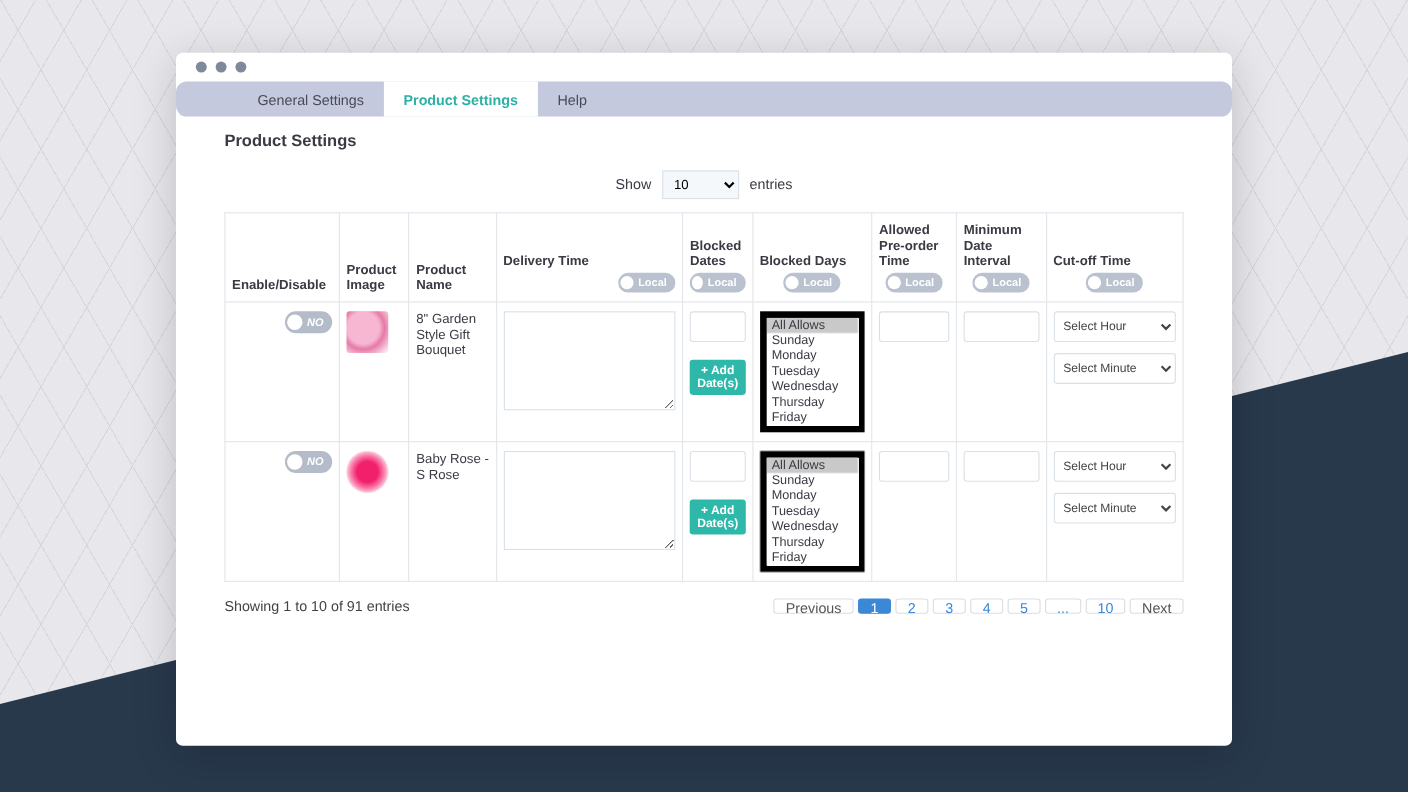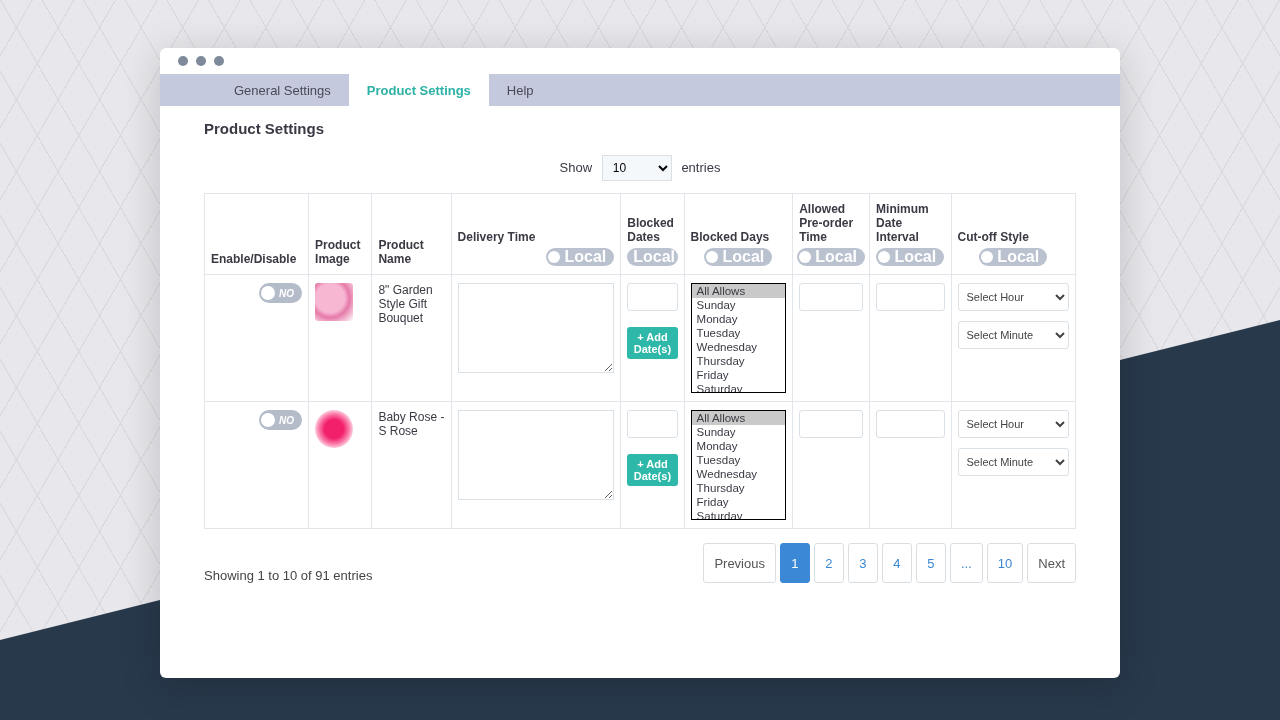--- a/index.html
+++ b/index.html
@@ -23,56 +23,56 @@
 }
 .window {
   position: absolute; left: 160px; top: 48px; width: 960px; height: 630px;
   background: #fff; border-radius: 6px; z-index: 10;
   box-shadow: 0 8px 40px rgba(0,0,0,.18);
   overflow: hidden;
   display: flex; flex-direction: column;
 }
 .titlebar { height: 26px; display:flex; align-items:center; padding-left:18px; gap:8px; }
 .dot { width:10px; height:10px; border-radius:50%; background:#7e8a9a; }
-.tabbar { background:#c4c9de; height:32px; display:flex; font-size:13px; color:#4a4a56;}
+.tabbar { background:#c4c9de; height:32px; display:flex; font-size:13px; color:#4a4a56;border-radius:10px;}
 .tab { padding:0 18px; display:flex; align-items:center; cursor:pointer; }
 .tab.blank { width:56px; }
 .tab.active { background:#fff; color:#2cb1a5; font-weight:600; }
 .content { flex:1; padding:14px 44px 12px 44px; overflow:auto; color:#3a3a44; }
 h2.page-title { font-size:15px; font-weight:700; color:#3a3a44; margin-bottom:18px; }
 .controls { display:flex; justify-content:center; align-items:center; font-size:13px; margin-bottom:12px; }
 .controls select, .controls input[type=text] {
   border:1px solid #d9e0e6; background:#f5f8fb; height:26px; font-size:12px; padding:0 6px;
 }
 .controls select { width:70px; margin:0 6px; }
 .controls input[type=text] { width:104px; margin-left:8px; }
 table.grid { width:100%; border-collapse:collapse; table-layout:fixed; font-size:12px; }
 table.grid th, table.grid td { border:1px solid #e2e6ea; padding:8px 6px; vertical-align:top; text-align:left; }
 table.grid th { font-weight:700; color:#3a3a44; vertical-align:bottom; }
 .col-enable{width:92px} .col-img{width:56px} .col-name{width:70px}
 .col-deliv{width:150px} .col-bdates{width:56px} .col-bdays{width:96px}
 .col-pre{width:68px} .col-min{width:72px} .col-cut{width:110px}
-.pill { display:inline-flex; align-items:center; background:#bac1cf; border-radius:10px; height:18px; padding:0 8px 0 2px; font-size:16px; color:#fff; font-weight:600; }
+.pill { display:inline-flex; align-items:center; background:#bac1cf; border-radius:10px; height:18px; padding:0 8px 0 2px; font-size:10px; color:#fff; font-weight:600; }
 .pill::before { content:""; width:12px; height:12px; border-radius:50%; background:#fff; margin-right:4px; }
 .th-stack { display:flex; flex-direction:column; gap:4px; }
 .toggle-no { display:inline-flex; align-items:center; background:#b5bcc9; border-radius:12px; height:20px; padding:0 8px 0 2px; font-size:10px; color:#fff; font-weight:700;font-style:italic; }
 .toggle-no::before { content:""; width:14px; height:14px; border-radius:50%; background:#fff; margin-right:4px; }
 .thumb { width:38px; height:38px; border-radius:3px; display:flex; align-items:center; justify-content:center; font-size:22px; }
 .thumb.pink { background: radial-gradient(circle at 40% 40%, #f7b6d2 0 45%, #e67aa8 60%, #fff 100%); }
 .thumb.rose { background: radial-gradient(circle at 50% 50%, #f21f6b 0 35%, #f977a6 55%, #fff 80%); border-radius:50%; }
 textarea.cell-ta { width:100%; height:90px; border:1px solid #d9e0e6; resize:vertical; font-size:12px; background:#fff; }
 .small-input { width:100%; height:28px; border:1px solid #d9e0e6; border-radius:3px; background:#fff; }
 .add-btn { background:#2eb8aa; color:#fff; border:none; font-size:11px; font-weight:700; padding:4px 4px; border-radius:3px; cursor:pointer; line-height:1.1; width:100%; margin-top:16px; }
-.daylist { width:100%; height:110px; border:1px solid #000000; font-size:11.5px; overflow-y:scroll; background:#fff; }
+.daylist { width:100%; height:110px; border:6px solid #000000; font-size:11.5px; overflow-y:scroll; background:#fff; }
 .daylist div { padding:1px 5px; cursor:pointer; }
 .daylist div.sel { background:#c9c9c9; }
 .sel-drop { width:100%; height:28px; border:1px solid #d9e0e6; border-radius:3px; background:#fff; font-size:11px; padding:0 4px; color:#444; margin-bottom:10px; }
 .footer-row { display:flex; justify-content:space-between; align-items:flex-end; margin-top:14px; font-size:13px; color:#444; }
 .pag { display:flex; gap:4px; }
-.pag button { min-width:30px; height:40px; border:1px solid #d9dee3; background:#fff; color:#3b89d6; font-size:13px; border-radius:3px; cursor:pointer; padding:0 10px; }
+.pag button { min-width:30px; height:14px; border:1px solid #d9dee3; background:#fff; color:#3b89d6; font-size:13px; border-radius:3px; cursor:pointer; padding:0 10px; }
 .pag button.cur { background:#3b89d6; color:#fff; border-color:#3b89d6; }
 .pag button.txt { color:#555; }
 </style>
 </head>
 <body>
 
 <div class="bg-tri"></div>
 <div class="bg-dark"></div>
 
 <div class="window">
@@ -143,21 +143,21 @@
             </div>
           </th>
           <th>
             <div class="th-stack">
               <span>Minimum Date Interval</span>
               <span style="align-self:center"><span class="pill">Local</span></span>
             </div>
           </th>
           <th>
             <div class="th-stack">
-              <span>Cut-off Style</span>
+              <span>Cut-off Time</span>
               <span style="align-self:center"><span class="pill">Local</span></span>
             </div>
           </th>
         </tr>
       </thead>
       <tbody id="tbody">
           <tr>
             <td style="text-align: right;"><span class="toggle-no">NO</span></td>
             <td>
               <div class="thumb pink"></div>

